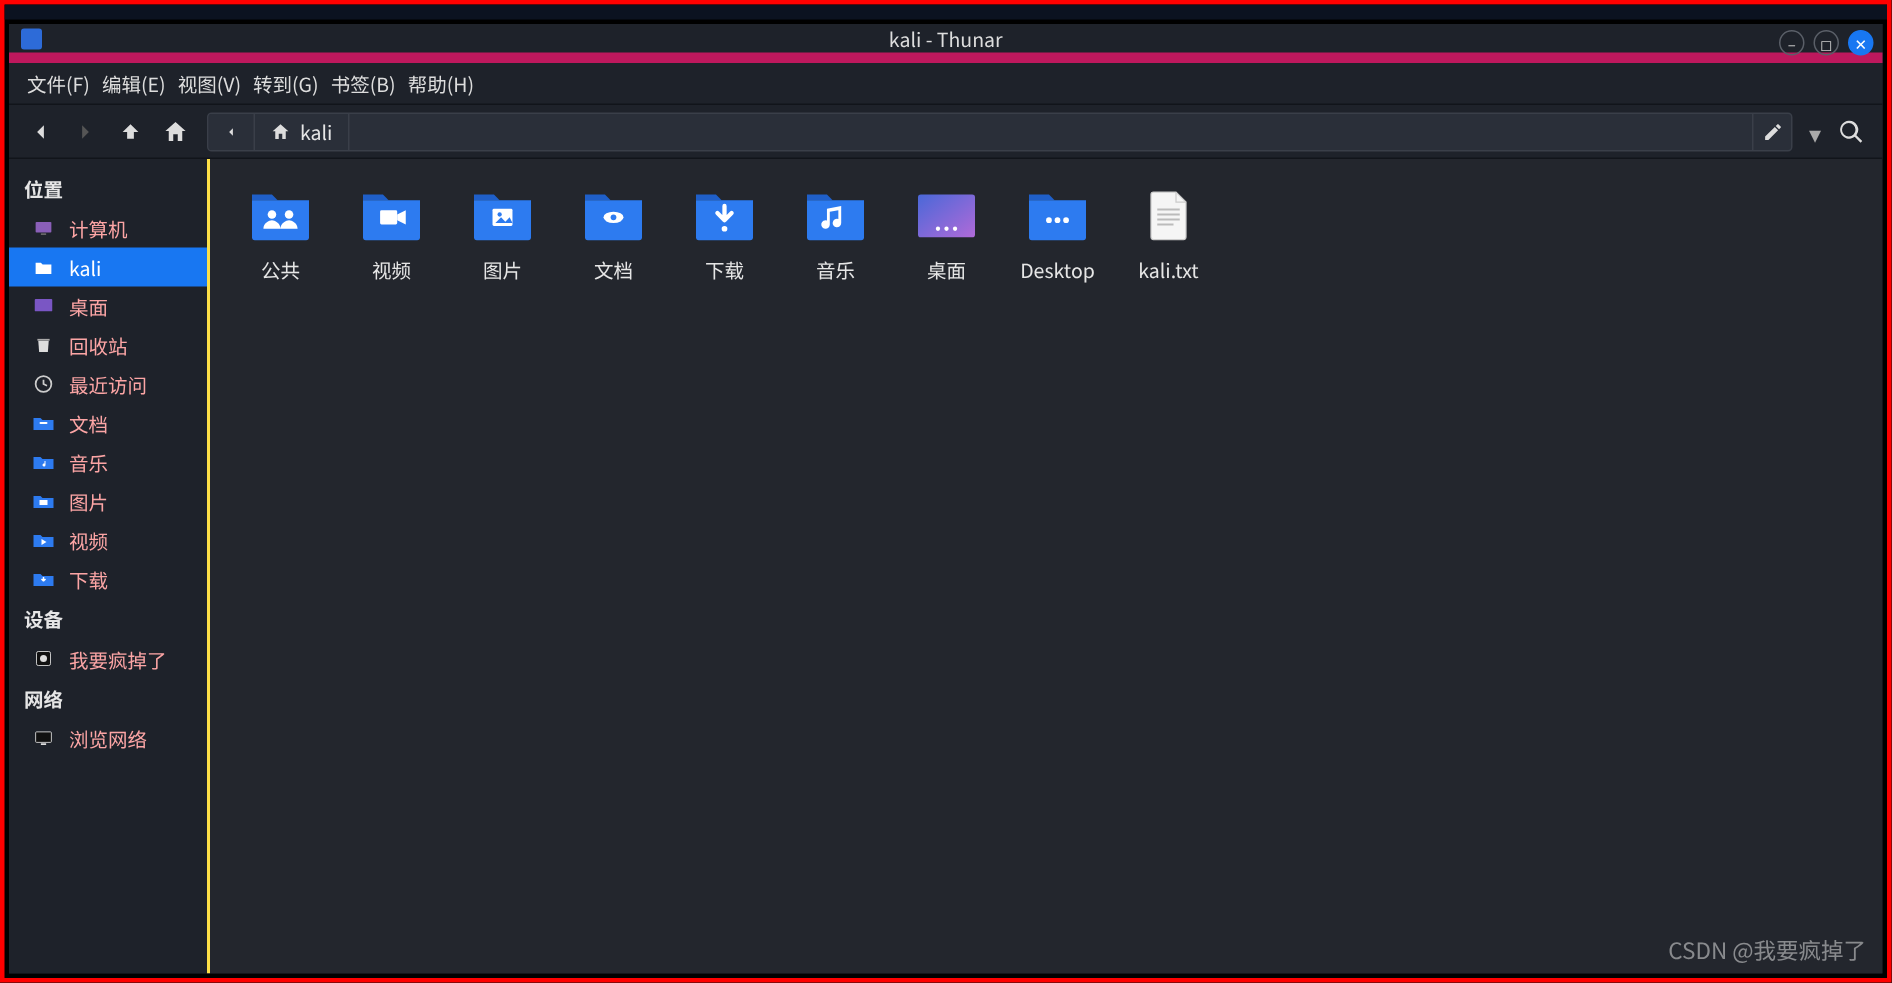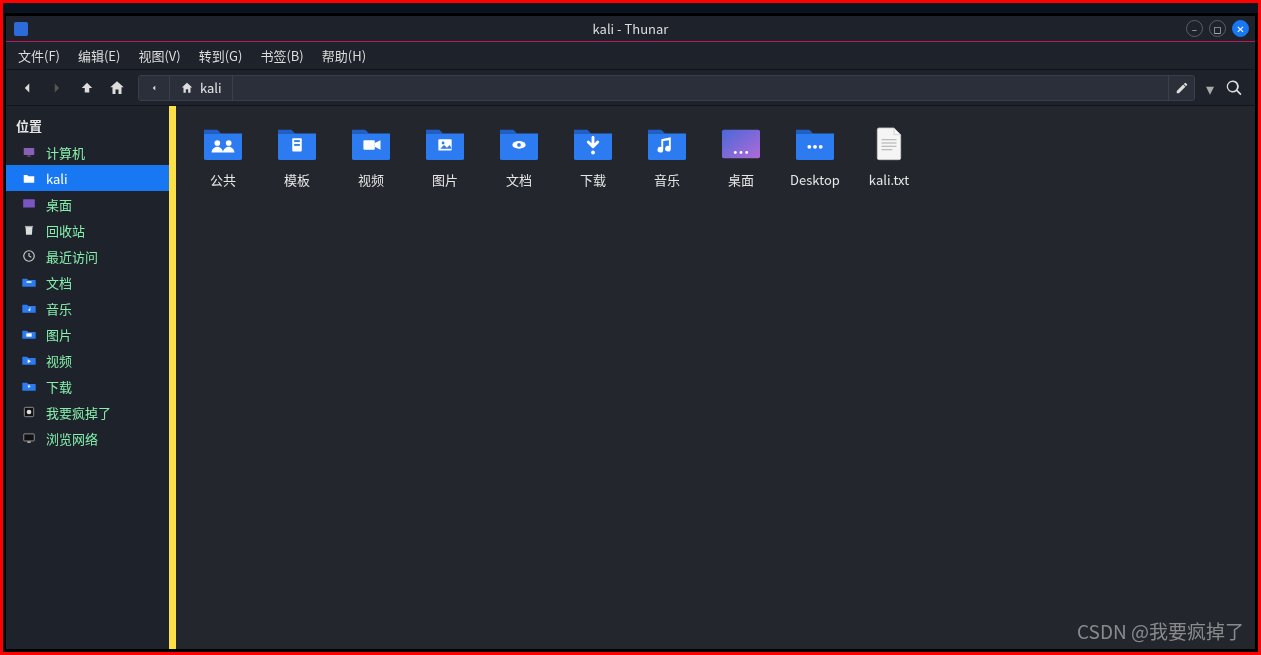--- a/index.html
+++ b/index.html
@@ -3,56 +3,56 @@
 <meta charset="utf-8">
 <style>
   * { box-sizing: border-box; margin: 0; padding: 0; font-family: "Noto Sans CJK SC", "WenQuanYi Micro Hei", sans-serif; }
   html, body { width: 1261px; height: 655px; overflow: hidden; }
   body { background: #000; border: 3px solid #ff0000; position: relative; }
 
   .topstrip { height: 10px; background: #0b1220; display: flex; align-items: center; gap: 4px; padding-left: 6px; }
 
   .window { position: absolute; top: 13px; left: 3px; right: 3px; bottom: 3px; background: #1e222a; color: #e6e6e6; display: flex; flex-direction: column; }
 
-  .titlebar { height: 26px; background: #1e222a; display: flex; align-items: center; position: relative; font-size: 13px; border-bottom: 1px solid #be185d; }
+  .titlebar { height: 26px; background: #1e222a; display: flex; align-items: center; position: relative; font-size: 13px; border-bottom: 7px solid #be185d; }
   .titlebar .appicon { width: 14px; height: 14px; margin-left: 8px; background: #2d6bd8; border-radius: 2px; }
   .titlebar .title { position: absolute; left: 0; right: 0; text-align: center; pointer-events: none; color: #ddd; }
   .titlebar .winctrls { position: absolute; right: 6px; top: 4px; display: flex; gap: 6px; }
   .titlebar .wbtn { width: 17px; height: 17px; border-radius: 50%; border: 1px solid #5a5f68; display: flex; align-items: center; justify-content: center; font-size: 10px; color: #ccc; cursor: pointer; }
   .titlebar .wbtn.close { background: #1877f2; border-color: #1877f2; color: #fff; }
 
-  .menubar { height: 28px; background: #1e222a; display: flex; align-items: center; gap: 18px; padding: 0 12px; font-size: 13px; color: #ddd; border-bottom: 1px solid #11141a; }
+  .menubar { height: 28px; background: #1e222a; display: flex; align-items: center; gap: 8px; padding: 0 12px; font-size: 13px; color: #ddd; border-bottom: 1px solid #11141a; }
   .menubar span { cursor: default; }
 
   .toolbar { height: 36px; background: #1e222a; display: flex; align-items: center; gap: 4px; padding: 0 8px; border-bottom: 1px solid #11141a; }
   .tbtn { width: 26px; height: 26px; display: flex; align-items: center; justify-content: center; color: #ddd; cursor: pointer; border-radius: 3px; }
   .tbtn.disabled { color: #555; cursor: default; }
   .pathbar { flex: 1; height: 26px; background: #2a2f39; border: 1px solid #3a3f49; border-radius: 3px; display: flex; align-items: center; overflow: hidden; margin: 0 4px; }
   .pathseg { display: flex; align-items: center; gap: 6px; padding: 0 10px; height: 100%; font-size: 13px; }
   .pathseg.btn { background: #2a2f39; border-right: 1px solid #3a3f49; cursor: pointer; }
   .pathseg.home svg { width: 14px; height: 14px; fill: #ddd; }
   .pathbar .edit { margin-left: auto; width: 26px; display: flex; align-items: center; justify-content: center; border-left: 1px solid #3a3f49; height: 100%; cursor: pointer; }
   .dropdown-caret { width: 14px; height: 26px; display:flex; align-items:center; justify-content:center; color:#aaa; cursor:pointer; }
 
   .body { flex: 1; display: flex; overflow: hidden; }
 
-  .sidebar { width: 170px; background: #1e222a; border-right: 7px solid #fde047; overflow-y: auto; font-size: 13px; padding-top: 6px; }
+  .sidebar { width: 134px; background: #1e222a; border-right: 2px solid #fde047; overflow-y: auto; font-size: 13px; padding-top: 6px; }
   .side-header { font-weight: bold; color: #e6e6e6; padding: 4px 10px; font-size: 13px; }
-  .side-item { display: flex; align-items: center; gap: 8px; padding: 3px 10px 3px 14px; cursor: pointer; color: #86efac; height: 26px; }
+  .side-item { display: flex; align-items: center; gap: 8px; padding: 3px 10px 3px 14px; cursor: pointer; color: #fca5a5; height: 26px; }
   .side-item.selected { background: #1877f2; color: #fff; }
   .side-item .ic { width: 18px; height: 16px; display: flex; align-items: center; justify-content: center; flex-shrink: 0; }
   .side-item svg { width: 16px; height: 14px; }
 
   .content { flex: 1; background: #23262d; padding: 14px 10px; overflow: auto; }
   .iconview { display: flex; flex-wrap: wrap; gap: 0; align-content: flex-start; }
   .fileitem { width: 74px; display: flex; flex-direction: column; align-items: center; gap: 8px; padding: 4px 0; cursor: pointer; font-size: 13px; color: #e6e6e6; text-align: center; }
   .fileitem .thumb { width: 48px; height: 38px; display: flex; align-items: center; justify-content: center; }
   .fileitem .label { white-space: nowrap; }
 
-  .watermark { position: absolute; right: 14px; bottom: 8px; color: rgba(220,220,220,0.55); font-size: 19px; pointer-events: none; text-align: center; }
+  .watermark { position: absolute; right: 14px; bottom: 8px; color: rgba(220,220,220,0.55); font-size: 15px; pointer-events: none; text-align: center; }
 
   
   .folder-body { fill: #2d7bf0; }
   .folder-tab { fill: #1f5fc9; }
 </style>
 </head>
 <body>
 
 <div class="topstrip"></div>
 
@@ -211,29 +211,31 @@
         </div>
         <div class="side-item">
           <span class="ic">
             <svg viewBox="0 0 24 18">
               <path d="M2 4h7l2 2h11v10H2z" fill="#2d7bf0"></path>
               <path d="M12 7v4m0 0l-2-2m2 2l2-2" stroke="#fff" stroke-width="1.5" fill="none"></path>
             </svg>
           </span>
           <span>下载</span>
         </div>
+        <div class="side-header">设备</div>
         <div class="side-item">
           <span class="ic">
             <svg viewBox="0 0 24 24">
               <rect x="4" y="4" width="16" height="16" rx="2" fill="#111" stroke="#ddd"></rect>
               <circle cx="12" cy="12" r="4" fill="#ddd"></circle>
             </svg>
           </span>
           <span>我要疯掉了</span>
         </div>
+        <div class="side-header">网络</div>
         <div class="side-item">
           <span class="ic">
             <svg viewBox="0 0 24 24">
               <rect x="3" y="5" width="18" height="12" rx="1" fill="#111" stroke="#ddd"></rect>
               <rect x="9" y="18" width="6" height="2" fill="#ddd"></rect>
             </svg>
           </span>
           <span>浏览网络</span>
         </div>
       </div>
@@ -245,34 +247,20 @@
     <path class="folder-tab" d="M4 6h14l4 4H4z"></path>
     <path class="folder-body" d="M4 10h40v26a2 2 0 01-2 2H6a2 2 0 01-2-2z"></path>
     <g fill="#fff">
                   <circle cx="18" cy="20" r="3"></circle>
                   <circle cx="30" cy="20" r="3"></circle>
                   <path d="M12 30c0-4 4-6 6-6s6 2 6 6zM24 30c0-4 4-6 6-6s6 2 6 6z"></path>
                 </g>
   </svg>
             </div>
             <div class="label">公共</div>
-          </div>
-          <div class="fileitem">
-            <div class="thumb">
-              <svg viewBox="0 0 48 40" width="48" height="38">
-    <path class="folder-tab" d="M4 6h14l4 4H4z"></path>
-    <path class="folder-body" d="M4 10h40v26a2 2 0 01-2 2H6a2 2 0 01-2-2z"></path>
-    <g fill="#fff">
-                  <rect x="19" y="15" width="10" height="14" rx="1"></rect>
-                  <rect x="21" y="17" width="6" height="2" fill="#2d7bf0"></rect>
-                  <rect x="21" y="21" width="6" height="2" fill="#2d7bf0"></rect>
-                </g>
-  </svg>
-            </div>
-            <div class="label">模板</div>
           </div>
           <div class="fileitem">
             <div class="thumb">
               <svg viewBox="0 0 48 40" width="48" height="38">
     <path class="folder-tab" d="M4 6h14l4 4H4z"></path>
     <path class="folder-body" d="M4 10h40v26a2 2 0 01-2 2H6a2 2 0 01-2-2z"></path>
     <g fill="#fff">
                   <rect x="16" y="17" width="12" height="10" rx="1"></rect>
                   <path d="M28 20l6-3v10l-6-3z"></path>
                 </g>

